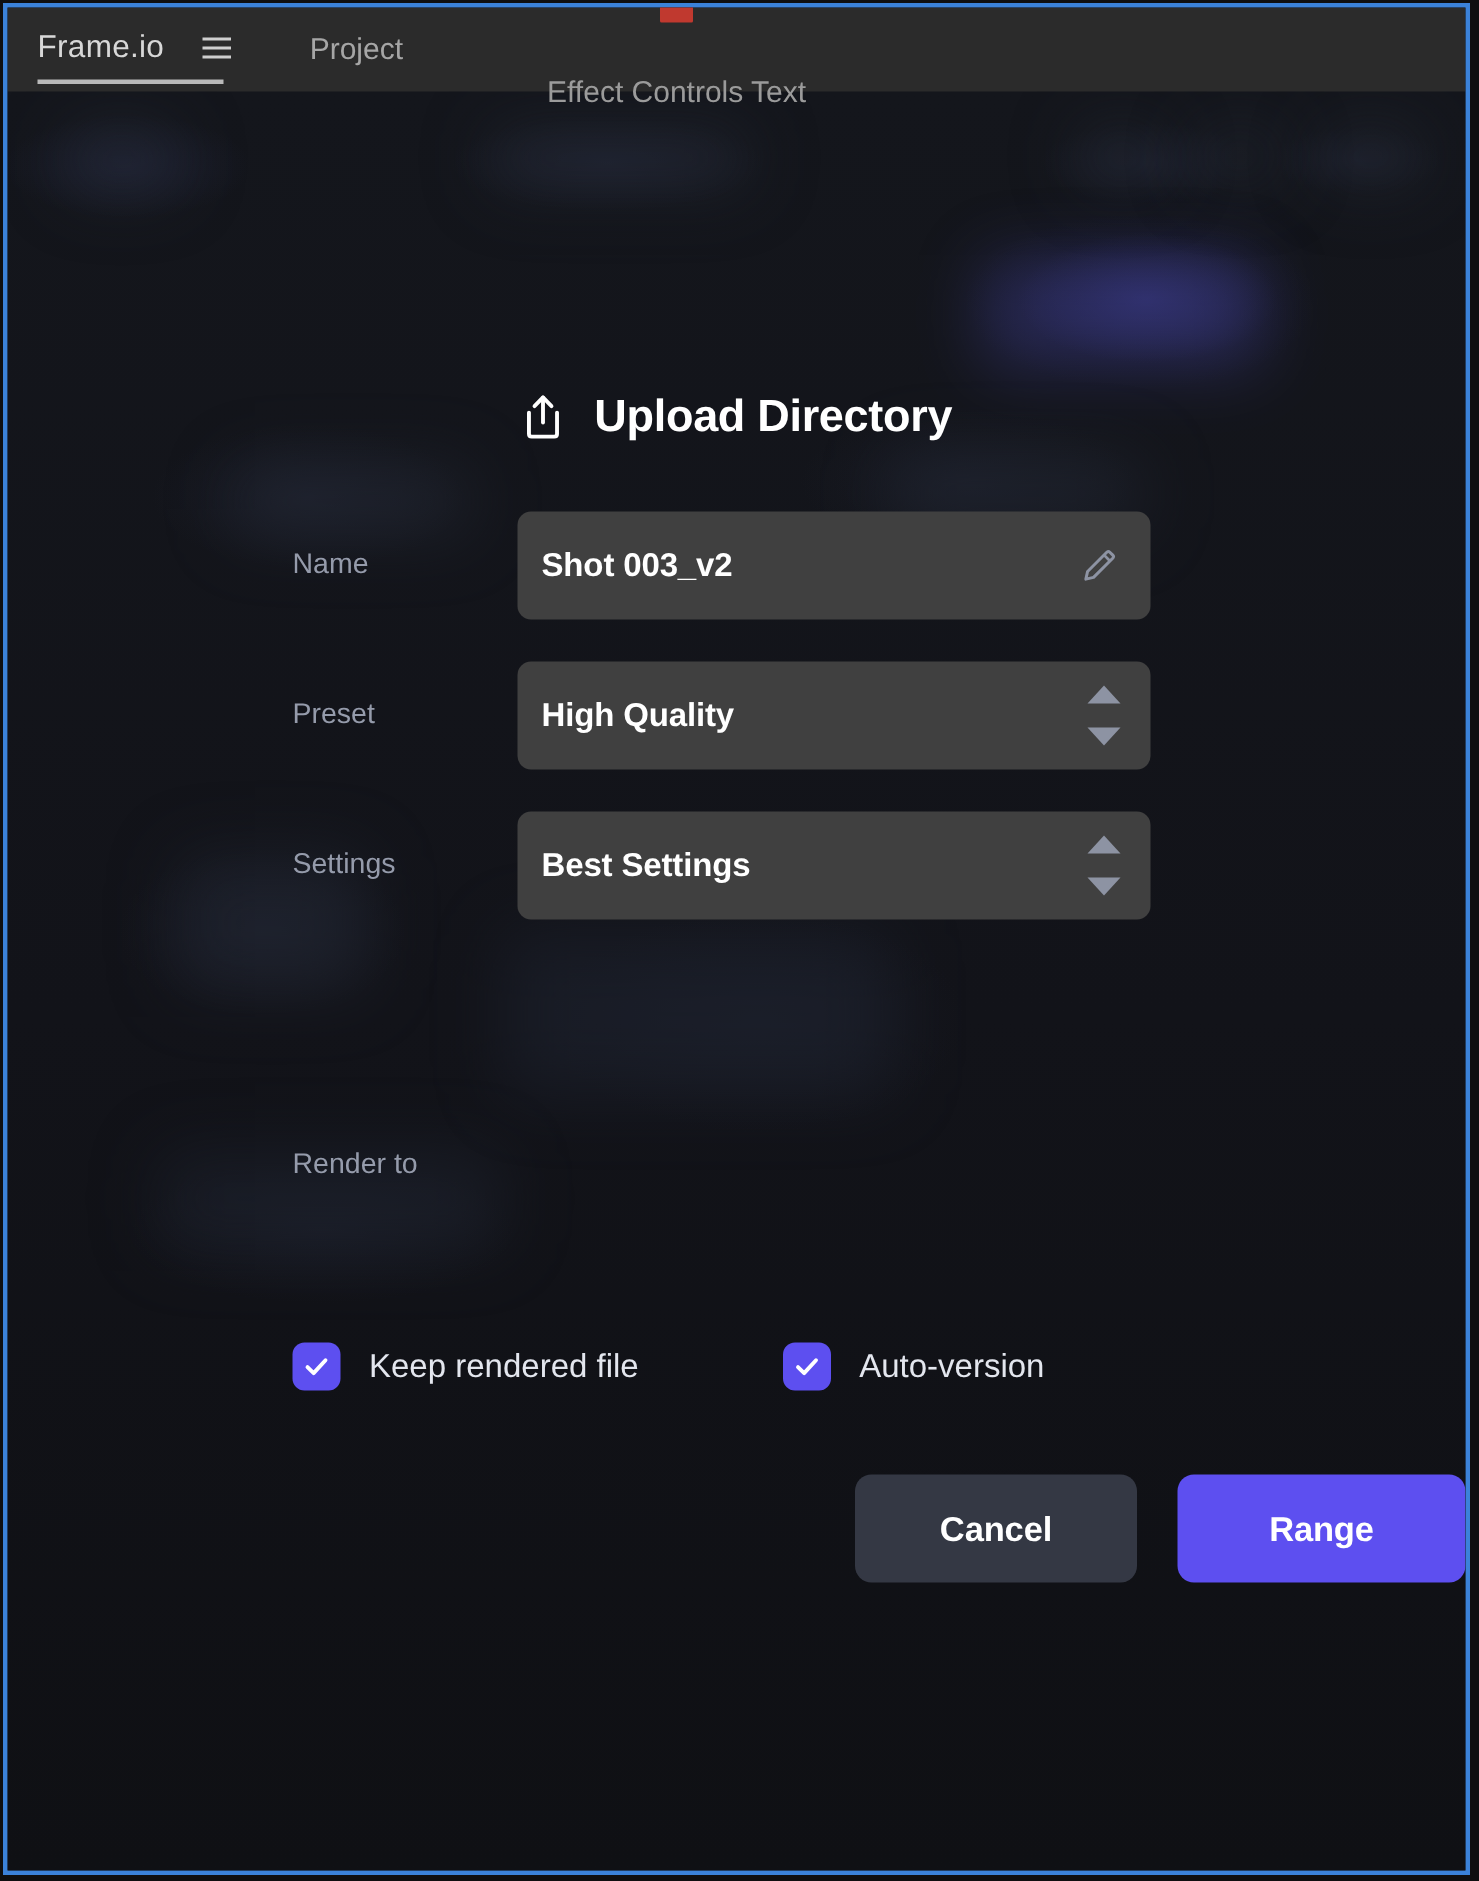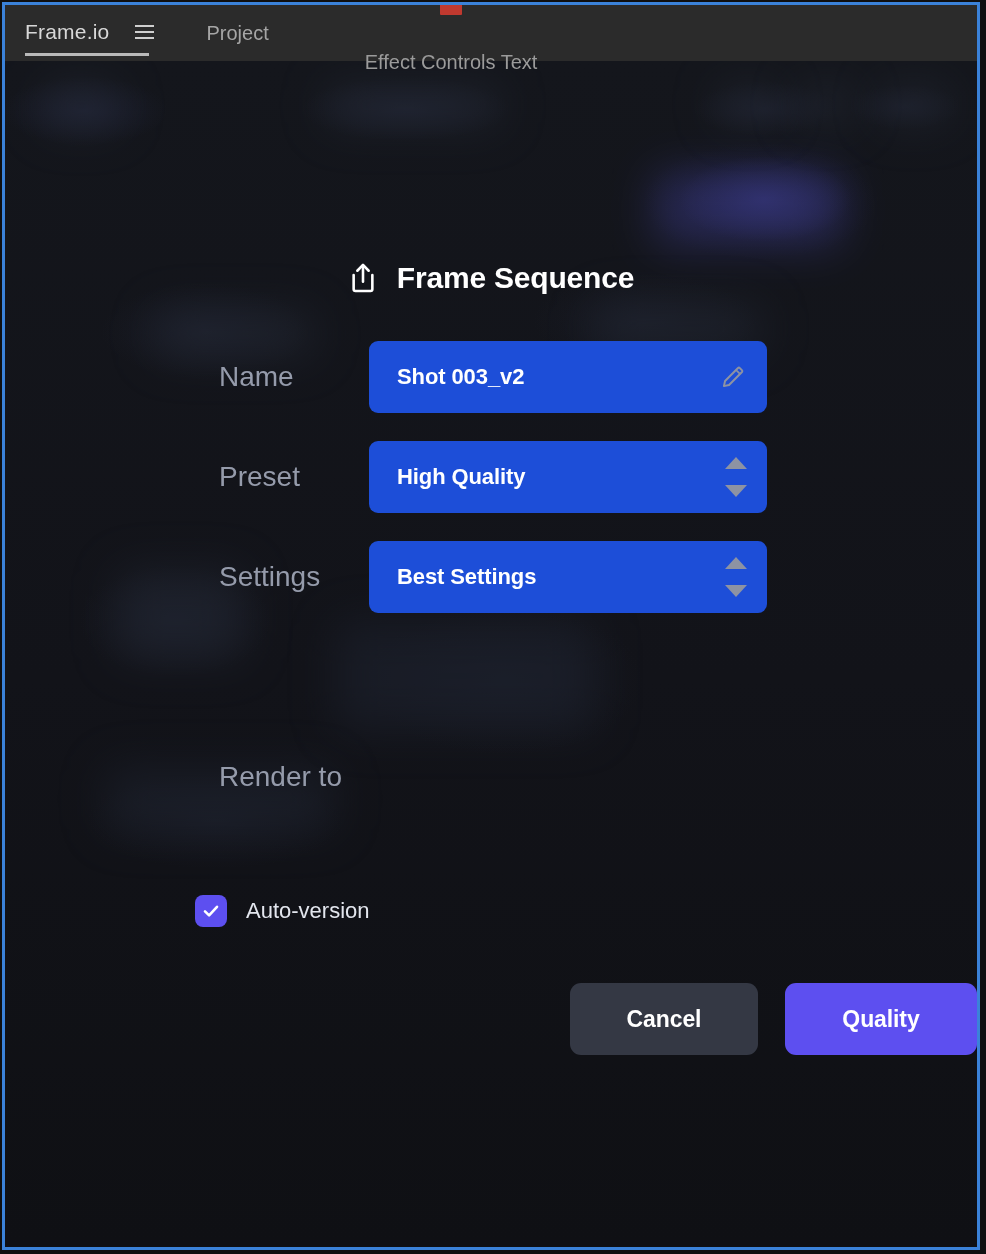--- a/index.html
+++ b/index.html
@@ -166,33 +166,32 @@
     left: 190px;
     width: 572px;
     height: 72px;
     display: flex;
     align-items: center;
   }
   .row-label {
     width: 150px;
     flex: 0 0 150px;
     color: #959bab;
-    font-size: 28px;
-    margin-left: 24px;
+    font-size: 19px;
   }
   .row-field {
     position: relative;
     flex: 1 1 auto;
     height: 72px;
-    background: #1d4ed8;
+    background: #404040;
     border-radius: 9px;
     display: flex;
     align-items: center;
     box-sizing: border-box;
-    padding: 0 54px 0 28px;
+    padding: 0 54px 0 16px;
   }
   .row-value {
     color: #ffffff;
     font-size: 22px;
     font-weight: bold;
     letter-spacing: -0.1px;
   }
   .pencil-icon {
     position: absolute;
     right: 20px;
@@ -324,21 +323,21 @@
   </div>
 
   <div id="modal">
 
     <div id="modal-title">
       <svg class="upload-icon" viewBox="0 0 24 26">
         <path d="M12 2.6 L12 16" stroke="#ffffff" stroke-width="2.1" stroke-linecap="round" fill="none"></path>
         <path d="M7.4 7.1 L12 2.4 L16.6 7.1" stroke="#ffffff" stroke-width="2.1" stroke-linecap="round" stroke-linejoin="round" fill="none"></path>
         <path d="M4.4 10.6 L4.4 22.2 Q4.4 23.6 5.9 23.6 L18.1 23.6 Q19.6 23.6 19.6 22.2 L19.6 10.6" stroke="#ffffff" stroke-width="2.1" stroke-linecap="round" stroke-linejoin="round" fill="none"></path>
       </svg>
-      <span class="title-text">Frame Sequence</span>
+      <span class="title-text">Upload Directory</span>
     </div>
 
     <div class="form-row" style="top:280px;">
       <span class="row-label">Name</span>
       <div class="row-field">
         <span class="row-value">Shot 003_v2</span>
         <svg class="pencil-icon" viewBox="0 0 24 24">
           <path d="M4.2 19.8 L5.2 15.4 L16.3 4.3 Q17.1 3.6 17.9 4.4 L19.6 6.1 Q20.4 6.9 19.7 7.7 L8.6 18.8 Z" stroke="#8d93a3" stroke-width="1.7" stroke-linejoin="round" fill="none"></path>
           <path d="M14.6 6.0 L18.0 9.4" stroke="#8d93a3" stroke-width="1.5" fill="none"></path>
         </svg>
@@ -372,23 +371,31 @@
       <span class="row-label">Render to</span>
     </div>
 
     <div id="checkbox-row">
       <div class="checkbox-item">
         <span class="checkbox-box">
           <svg width="20" height="20" viewBox="0 0 20 20">
             <path d="M4 10.4 L8.1 14.4 L16 5.8" stroke="#ffffff" stroke-width="2.6" fill="none" stroke-linecap="round" stroke-linejoin="round"></path>
           </svg>
         </span>
+        <span class="checkbox-label">Keep rendered file</span>
+      </div>
+      <div class="checkbox-item">
+        <span class="checkbox-box">
+          <svg width="20" height="20" viewBox="0 0 20 20">
+            <path d="M4 10.4 L8.1 14.4 L16 5.8" stroke="#ffffff" stroke-width="2.6" fill="none" stroke-linecap="round" stroke-linejoin="round"></path>
+          </svg>
+        </span>
         <span class="checkbox-label">Auto-version</span>
       </div>
     </div>
 
     <div id="button-row">
       <button class="btn btn-cancel">Cancel</button>
-      <button class="btn btn-upload">Quality</button>
+      <button class="btn btn-upload">Range</button>
     </div>
 
   </div>
 </div>
 
 </body></html>

